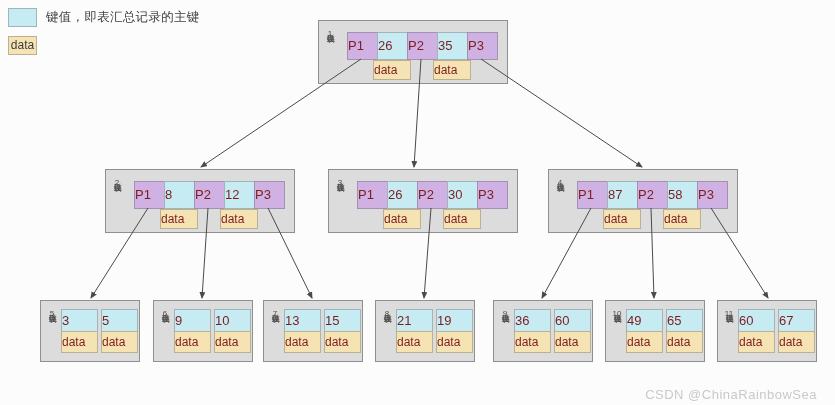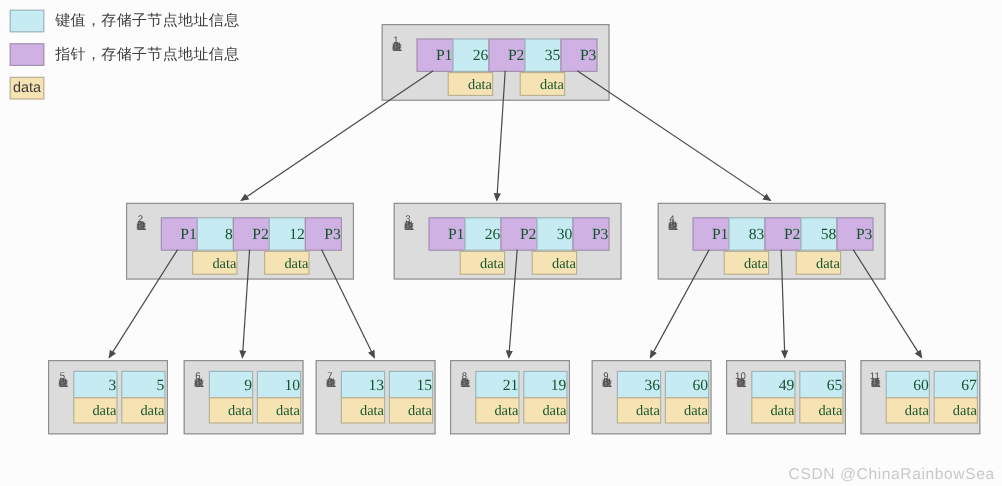--- a/index.html
+++ b/index.html
@@ -22,21 +22,21 @@
   .leaf { width:100px; height:62px; }
 
   .vlabel {
     position:absolute; left:3px; top:7px; width:16px;
     display:flex; flex-direction:column; align-items:center; color:#4a4a4a;
   }
   .vtext { writing-mode:vertical-rl; text-orientation:upright; font-size:8px; line-height:1.2; }
   .vnum { font-size:8px; margin-top:1px; }
 
   .cells { position:absolute; left:28px; top:11px; width:151px; height:49px; }
-  .cell { text-align:right; border:1px solid rgba(95,95,95,0.38); color:#14532d;font-family:Liberation Serif, serif; }
+  .cell { text-align:left; border:1px solid rgba(95,95,95,0.38); color:#7f1d1d; }
   .internal .cell { position:absolute; }
   .internal .pointer, .internal .key { width:31px; height:28px; line-height:26px; top:0; font-size:13px; }
   .internal .pointer { background:var(--pointer,#cfb1e3); }
   .internal .key { background:var(--key,#c7ebf3); }
   .c1{left:0} .c2{left:30px} .c3{left:60px} .c4{left:90px} .c5{left:120px}
   .internal .data {
     background:var(--data,#f6e3b4); width:38px; height:20px; line-height:18px;
     top:28px; font-size:12px;
   }
   .internal .d1{left:26px} .internal .d2{left:86px}
@@ -53,21 +53,21 @@
   .swatch {
     width:29px; height:19px; border:1px solid rgba(95,95,95,0.38);
     margin-right:9px; text-align:center; font-size:12px; line-height:17px; flex:0 0 auto;
   }
   .sw-key { background:var(--key,#c7ebf3); }
   .sw-pointer { background:var(--pointer,#cfb1e3); }
   .sw-data { background:var(--data,#f6e3b4); }
   .legend-text { font-size:12.5px; color:#3d3d3d; letter-spacing:0.3px; }
 
   .watermark {
-    position:absolute; right:6px; bottom:3px; z-index:1;
+    position:absolute; right:18px; bottom:3px; z-index:1;
     font-size:13px; color:var(--watermark,#c9c9c9); letter-spacing:0.5px;
   }
 </style>
 </head>
 <body>
 
 <div class="stage">
 
   <svg class="arrows" width="835" height="405" viewBox="0 0 835 405">
     <defs>
@@ -83,25 +83,21 @@
     <line x1="268" y1="208" x2="312" y2="298" marker-end="url(#ah)"></line>
     <line x1="431" y1="208" x2="424" y2="298" marker-end="url(#ah)"></line>
     <line x1="591" y1="208" x2="542" y2="298" marker-end="url(#ah)"></line>
     <line x1="651" y1="208" x2="654" y2="298" marker-end="url(#ah)"></line>
     <line x1="711" y1="208" x2="768" y2="298" marker-end="url(#ah)"></line>
   </svg>
 
   <div class="legend">
     <div class="legend-item">
       <span class="swatch sw-key"></span>
-      <span class="legend-text">键值，存储子节点地址信息</span>
-    </div>
-    <div class="legend-item">
-      <span class="swatch sw-pointer"></span>
-      <span class="legend-text">指针，存储子节点地址信息</span>
+      <span class="legend-text">键值，即表汇总记录的主键</span>
     </div>
     <div class="legend-item">
       <span class="swatch sw-data">data</span>
     </div>
   </div>
 
   <div class="block internal" style="left:318px;top:20px">
     <div class="vlabel">
       <span class="vtext">磁盘块</span>
       <span class="vnum">1</span>
@@ -149,21 +145,21 @@
     </div>
   </div>
 
   <div class="block internal" style="left:548px;top:169px">
     <div class="vlabel">
       <span class="vtext">磁盘块</span>
       <span class="vnum">4</span>
     </div>
     <div class="cells">
       <span class="cell pointer c1">P1</span>
-      <span class="cell key c2">83</span>
+      <span class="cell key c2">87</span>
       <span class="cell pointer c3">P2</span>
       <span class="cell key c4">58</span>
       <span class="cell pointer c5">P3</span>
       <span class="cell data d1">data</span>
       <span class="cell data d2">data</span>
     </div>
   </div>
 
   <div class="block leaf" style="left:40px;top:300px">
     <div class="vlabel">

